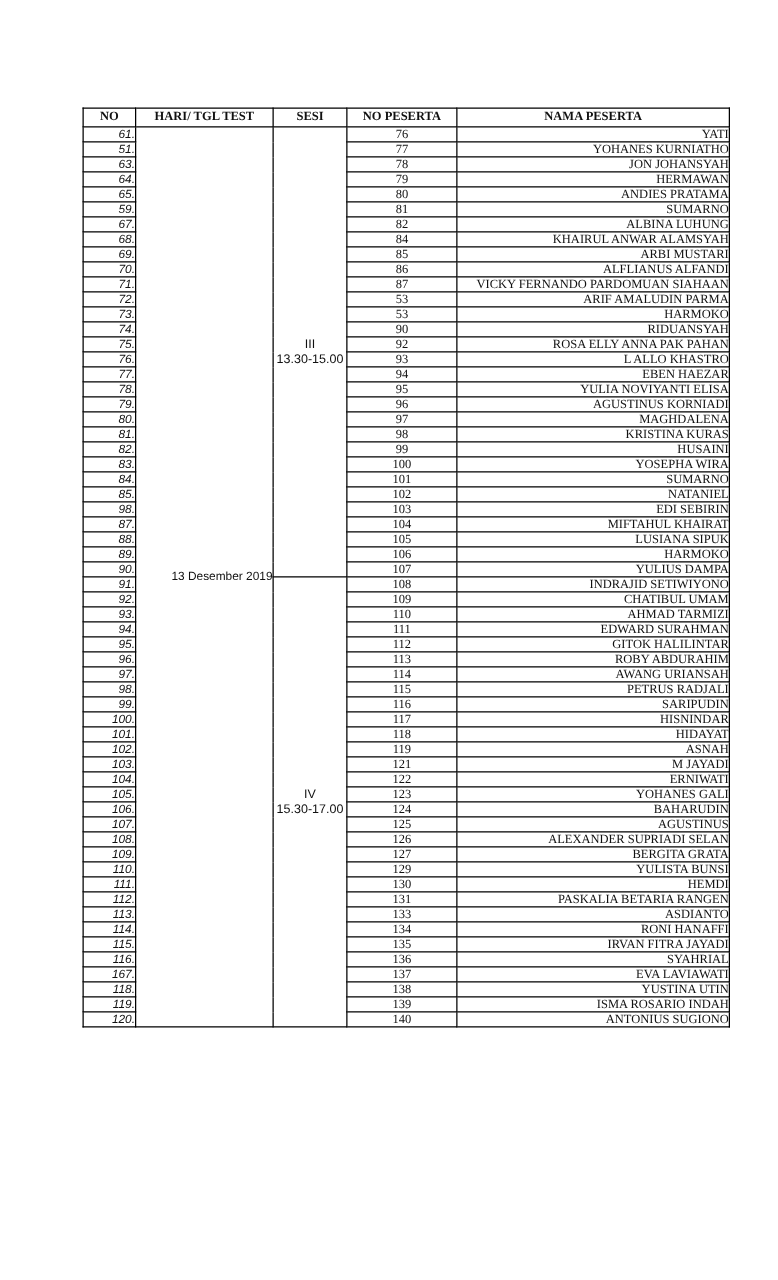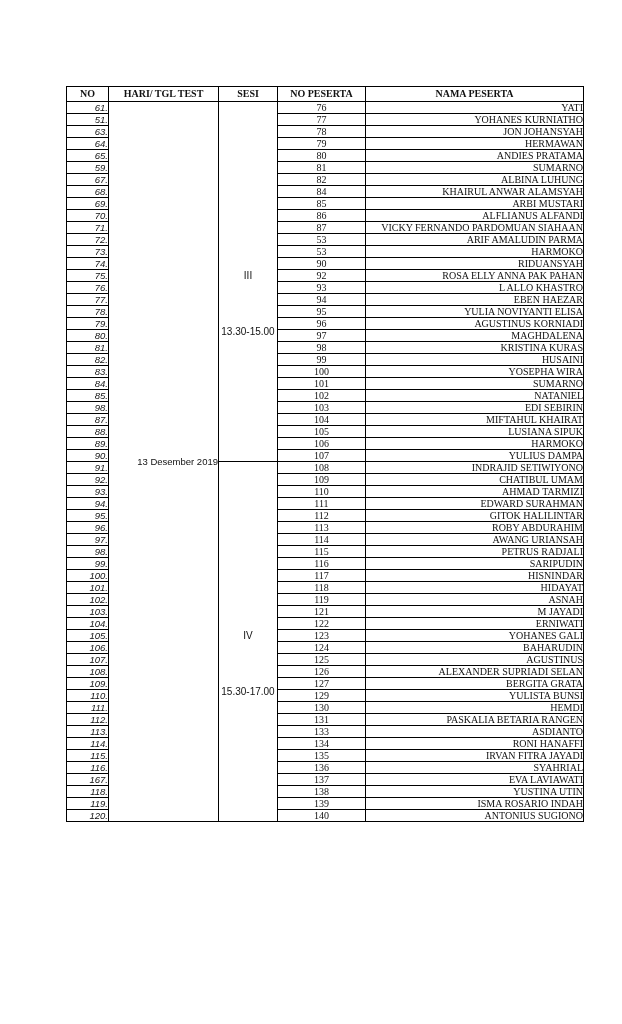--- a/index.html
+++ b/index.html
@@ -58,21 +58,20 @@
     vertical-align: middle;
   }
   td.c-sesi {
     font-family: "Liberation Sans", "DejaVu Sans", sans-serif;
     font-size: 10px;
     text-align: center;
     vertical-align: middle;
   }
   td.c-sesi div {
     line-height: 12px;
-    margin-top: 44px;
   }
   td.c-nop {
     font-family: Liberation Serif, serif;
     font-size: 10px;
     text-align: center;
   }
   td.c-nama {
     font-family: "Liberation Serif", "DejaVu Serif", serif;
     font-size: 10px;
     text-align: right;

